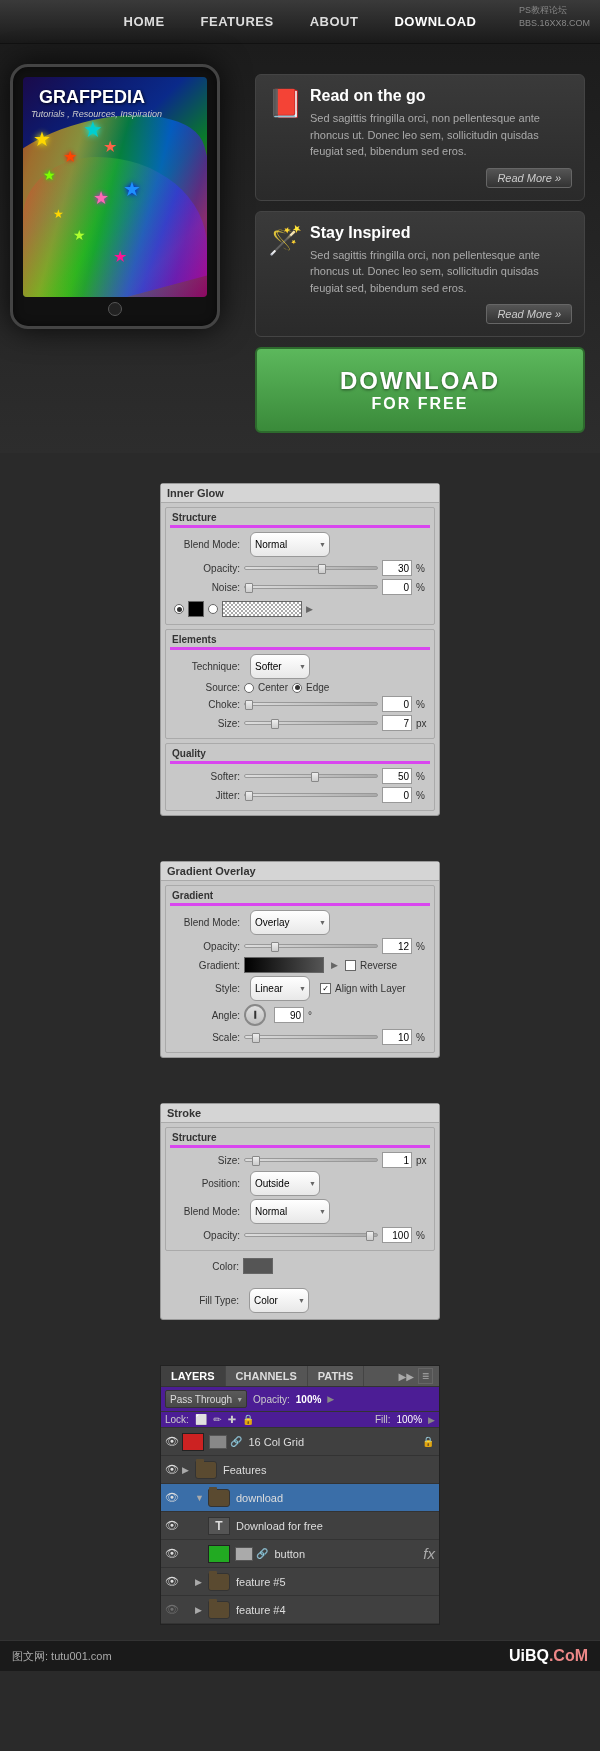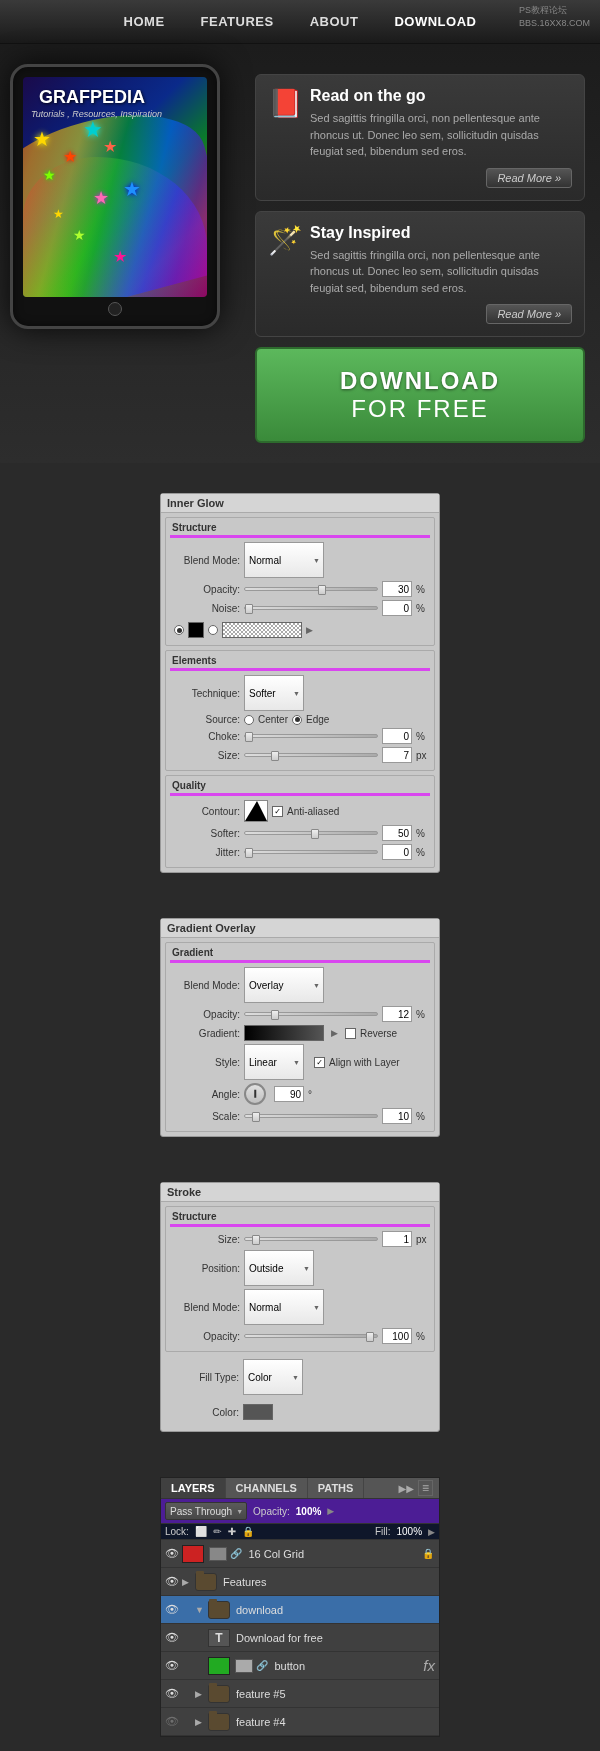--- a/index.html
+++ b/index.html
@@ -197,22 +197,22 @@
       cursor: pointer;
       border: 2px solid #2d6a2d;
     }
     .download-btn-title {
       font-size: 24px;
       font-weight: bold;
       letter-spacing: 2px;
       text-shadow: 0 1px 3px rgba(0,0,0,0.5);
     }
     .download-btn-sub {
-      font-size: 24px;
-      font-weight: normal;
+      font-size: 16px;
+      font-weight: bold;
       letter-spacing: 2px;
     }
 
     
     .ps-panel {
       background: #c8c8c8;
       border: 1px solid #999;
       border-radius: 3px;
       margin: 15px auto;
       width: 280px;
@@ -251,28 +251,29 @@
     .ps-label {
       width: 70px;
       font-size: 10px;
       color: #333;
       text-align: right;
       flex-shrink: 0;
     }
     .ps-dropdown {
       background: linear-gradient(180deg, #fff 0%, #e8e8e8 100%);
       border: 1px solid #999;
-      border-radius: 0;
+      border-radius: 6px;
       padding: 1px 16px 1px 4px;
       font-size: 10px;
       position: relative;
       display: inline-flex;
       align-items: center;
       min-width: 80px;
-      height: 36px;
+      height: 25px;
+      margin-left: 6px;
     }
     .ps-dropdown::after {
       content: '▼';
       font-size: 7px;
       position: absolute;
       right: 3px;
       color: #666;
     }
     .ps-slider-track {
       flex: 1;
@@ -455,21 +456,21 @@
     }
     .layers-opacity-val {
       font-size: 10px;
       color: #fff;
       font-weight: bold;
     }
     .layers-lock-row {
       display: flex;
       align-items: flex-end;
       padding: 2px 4px;
-      background: #0f172a;
+      background: #4c1d95;
       border-bottom: 1px solid #333;
       gap: 6px;
     }
     .lock-label { font-size: 10px; color: #ccc; }
     .lock-icon {
       font-size: 10px;
       color: #ccc;
     }
     .fill-label { font-size: 10px; color: #ccc; margin-left: auto; }
     .fill-val { font-size: 10px; color: #fff; }
@@ -756,31 +757,20 @@
         <div class="ps-slider-thumb" style="left: 20%;"></div>
       </div>
       <input class="ps-input" value="7" type="text" style="">
       <span class="ps-unit">px</span>
     </div>
   </div>
 
   <div class="ps-section">
     <div class="ps-section-title">Quality</div>
 
-    <div class="ps-row">
-      <span class="ps-label">Contour:</span>
-
-      <div style="width:24px;height:22px;border:1px solid #888;background:#fff;overflow:hidden;">
-        <svg width="22" height="20" viewBox="0 0 22 20">
-          <path d="M0,20 L12,0 L22,20" fill="black"></path>
-        </svg>
-      </div>
-      <div class="ps-checkbox checked"></div>
-      <span style="font-size:10px;color:#333;">Anti-aliased</span>
-    </div>
 
     <div class="ps-row">
       <span class="ps-label">Softer:</span>
       <div class="ps-slider-track">
         <div class="ps-slider-thumb" style="left: 50%;"></div>
       </div>
       <input class="ps-input" value="50" type="text" style="">
       <span class="ps-unit">%</span>
     </div>
 
@@ -888,30 +878,30 @@
     <div class="ps-row">
       <span class="ps-label">Opacity:</span>
       <div class="ps-slider-track">
         <div class="ps-slider-thumb" style="left: 92%;"></div>
       </div>
       <input class="ps-input" value="100" type="text" style="">
       <span class="ps-unit">%</span>
     </div>
   </div>
 
+  <div class="ps-row" style="padding: 3px 8px 8px;">
+    <span class="ps-label">Color:</span>
+    <div class="ps-color-swatch" style="background:#555;width:30px;"></div>
+  </div>
+
   <div class="ps-row" style="padding: 3px 8px;">
     <span class="ps-label">Fill Type:</span>
     <div class="ps-dropdown" style="min-width:60px;">
       <span>Color</span>
     </div>
-  </div>
-
-  <div class="ps-row" style="padding: 3px 8px 8px;">
-    <span class="ps-label">Color:</span>
-    <div class="ps-color-swatch" style="background:#555;width:30px;"></div>
   </div>
 </div>
 
 <div class="section-gap"></div>
 
 <div class="layers-panel">
 
   <div class="layers-tabs">
     <div class="layers-tab active">LAYERS</div>
     <div class="layers-tab">CHANNELS</div>

